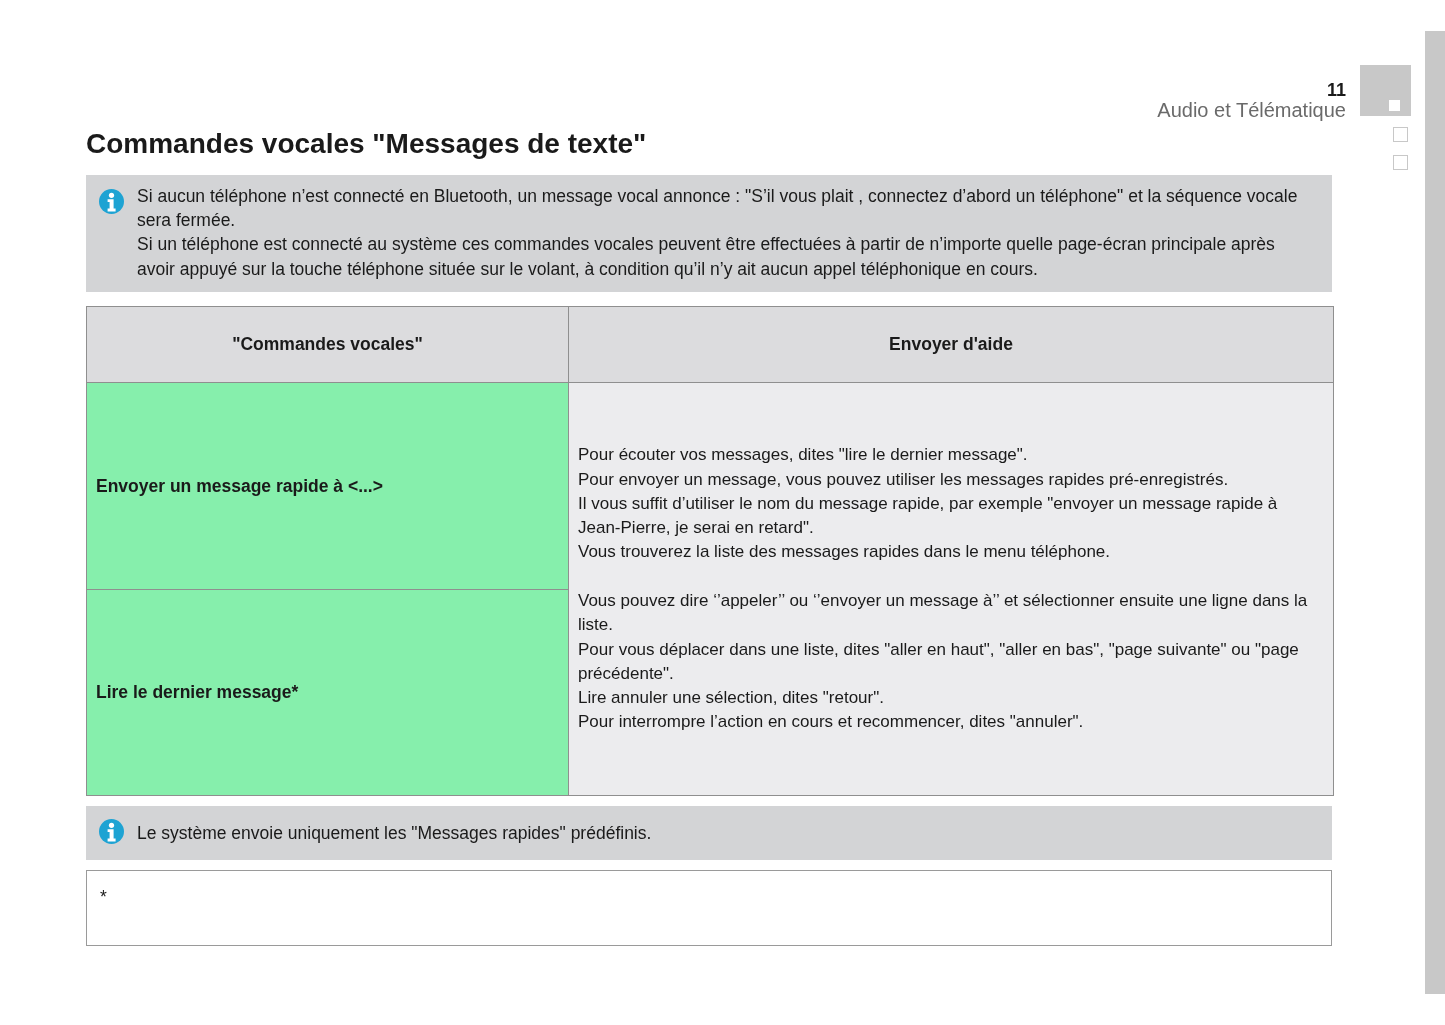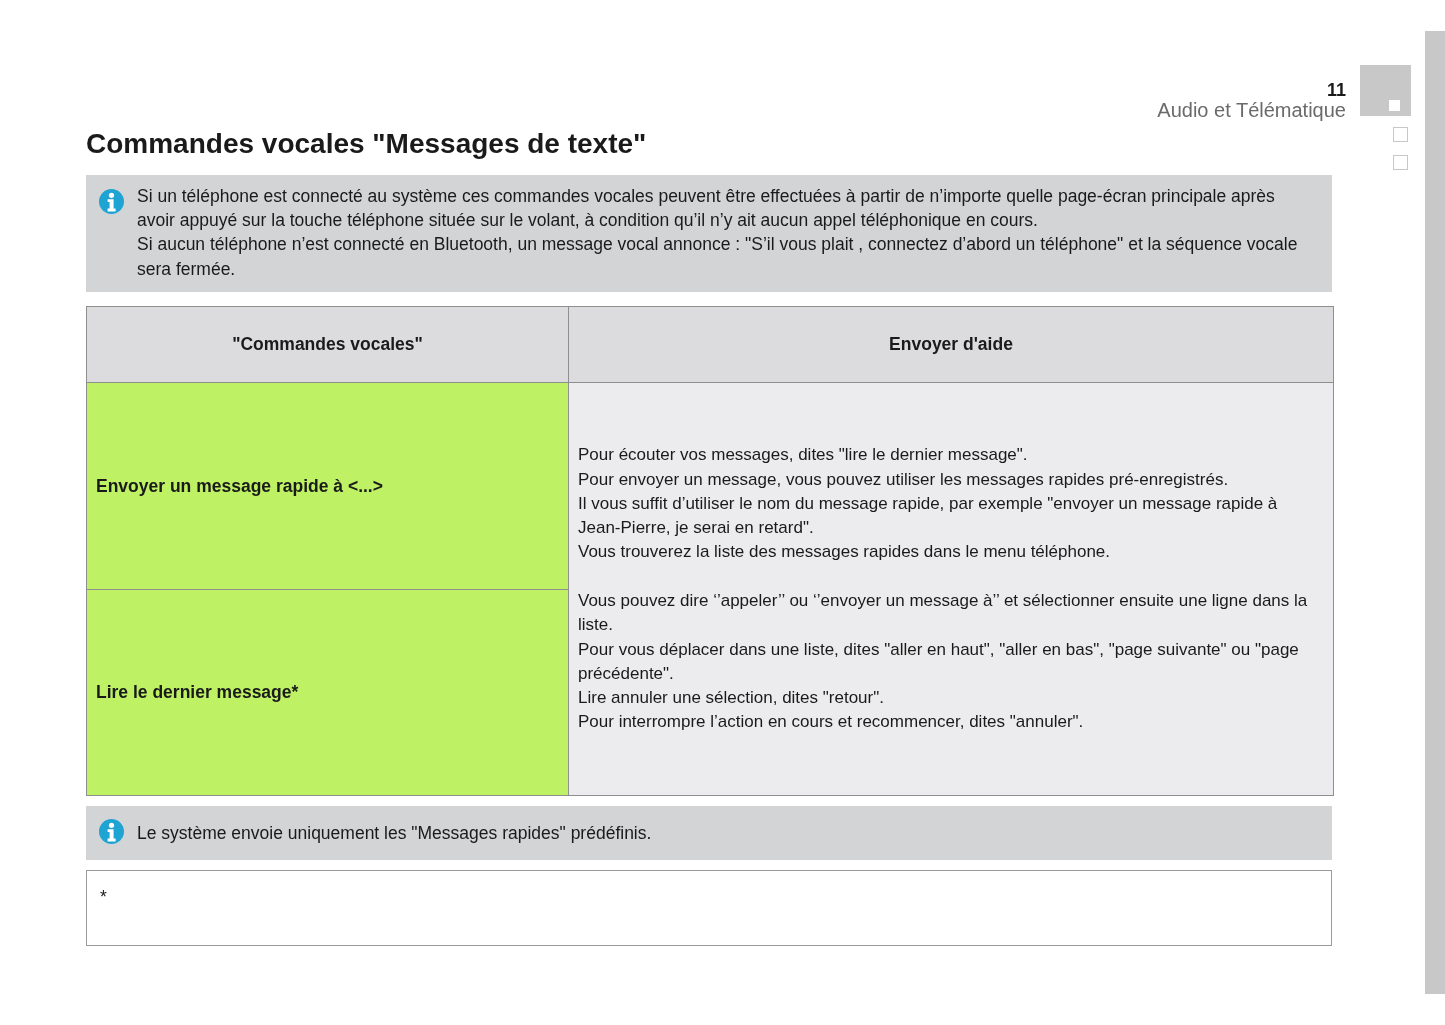--- a/index.html
+++ b/index.html
@@ -118,21 +118,21 @@
     }
     table.cmd th {
       background: #dcdcde;
       height: 76px;
       font-size: 17.5px;
       font-weight: bold;
       text-align: center;
       color: #1a1a1a;
     }
     td.cmd-cell {
-      background: #bef264;
+      background: #86efac;
       font-size: 17.5px;
       font-weight: bold;
       padding: 0 9px;
       vertical-align: middle;
       color: #1a1a1a;
     }
     td.cmd-cell.r1 { height: 207px; }
     td.cmd-cell.r2 { height: 206px; }
     td.help-cell {
       background: #ececee;
@@ -176,22 +176,22 @@
   <div class="sq"></div>
 </div>
 <div class="tab-sq" style="top:127px;"></div>
 <div class="tab-sq" style="top:155px;"></div>
 <div class="side-bar"></div>
 
 <h1 class="title">Commandes vocales "Messages de texte"</h1>
 
 <div class="info-box top">
   <div class="info-text">
+    <p>Si aucun téléphone n’est connecté en Bluetooth, un message vocal annonce : "S’il vous plait , connectez d’abord un téléphone" et la séquence vocale sera fermée.</p>
     <p>Si un téléphone est connecté au système ces commandes vocales peuvent être effectuées à partir de n’importe quelle page-écran principale après avoir appuyé sur la touche téléphone située sur le volant, à condition qu’il n’y ait aucun appel téléphonique en cours.</p>
-    <p>Si aucun téléphone n’est connecté en Bluetooth, un message vocal annonce : "S’il vous plait , connectez d’abord un téléphone" et la séquence vocale sera fermée.</p>
   </div>
 </div>
 <svg class="info-icon" style="top:189px;" viewBox="0 0 25 25">
   <circle cx="12.5" cy="12.5" r="12.5" fill="#1ea3d3"></circle>
   <circle cx="12.5" cy="6.3" r="2.6" fill="#ffffff"></circle>
   <path d="M8.6 10.2 H14.6 V19.6 H16.6 V22.4 H8.6 V19.6 H10.6 V13 H8.6 Z" fill="#ffffff"></path>
 </svg>
 
 <table class="cmd">
   <colgroup>

